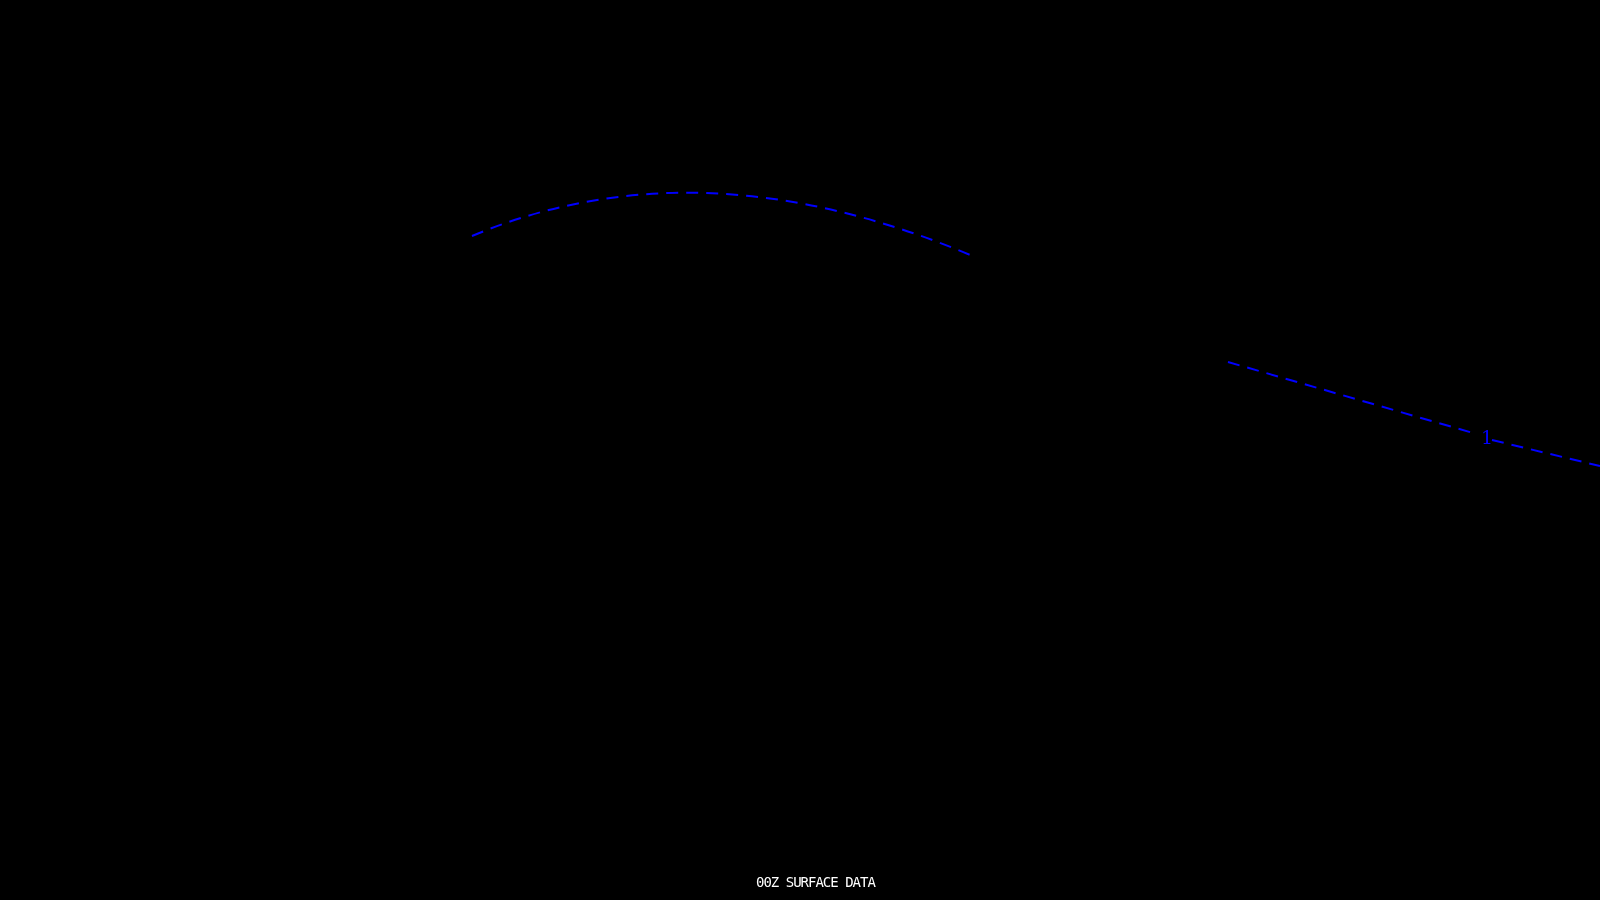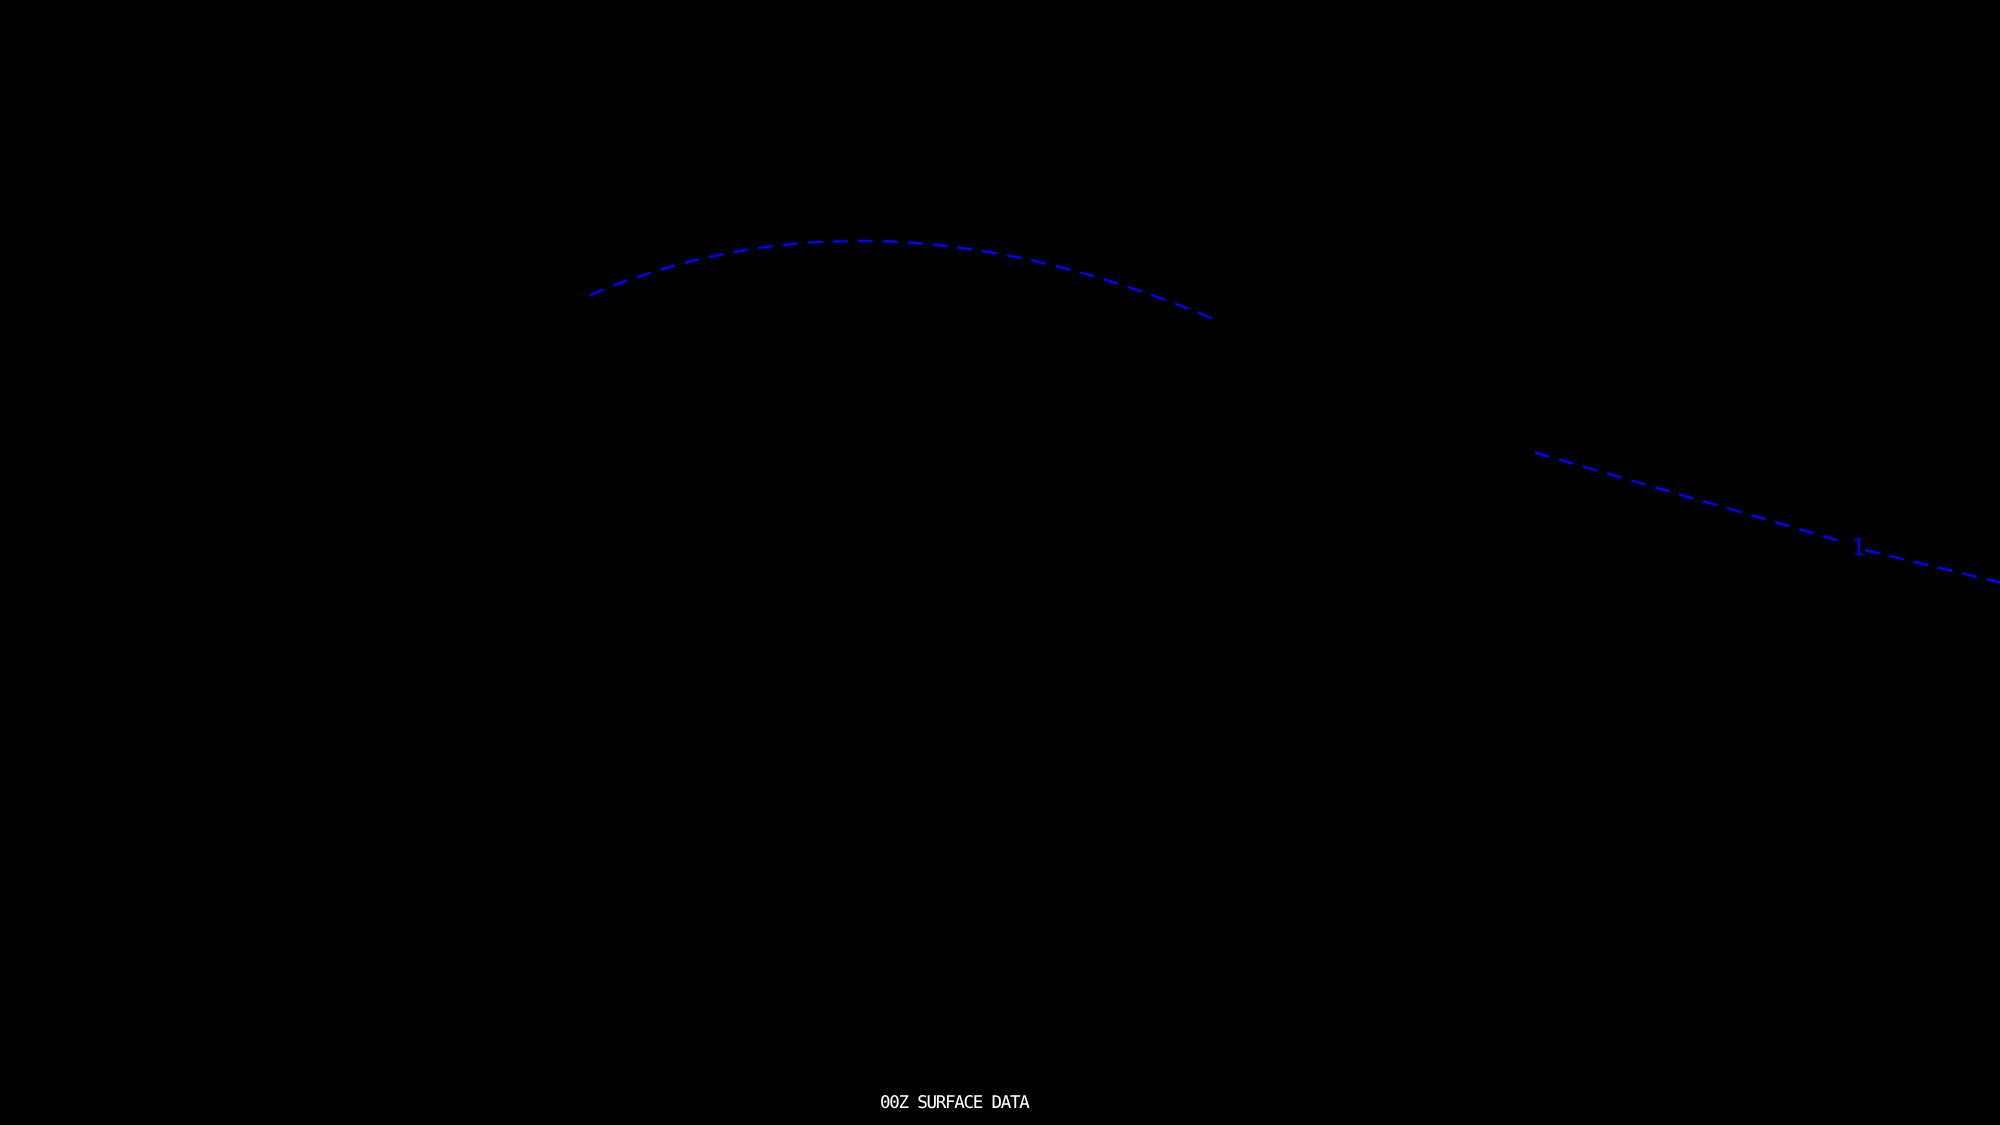--- a/index.html
+++ b/index.html
@@ -20,21 +20,21 @@
     left: 0;
     top: 0;
     width: 1600px;
     height: 900px;
   }
   .contour-label-text {
     font-family: "DejaVu Serif", serif;
   }
   .caption {
     position: absolute;
-    left: 704px;
+    left: 756px;
     top: 875px;
     font-family: "DejaVu Sans Mono", monospace;
     font-size: 14px;
     letter-spacing: -1px;
     white-space: pre;
     line-height: 14px;
   }
 </style>
 </head>
 <body style="background: rgb(0, 0, 0);">

